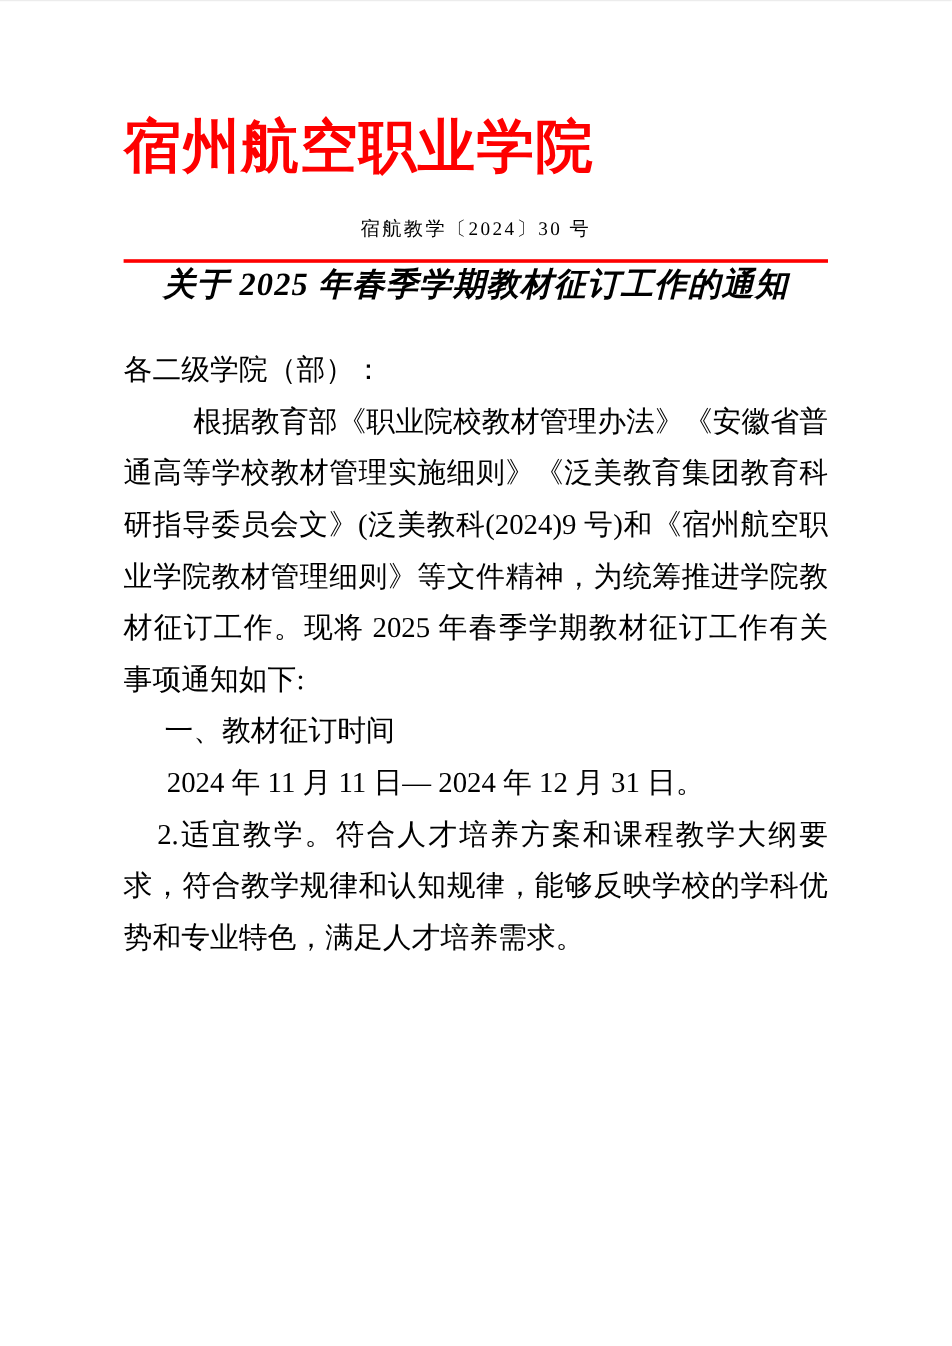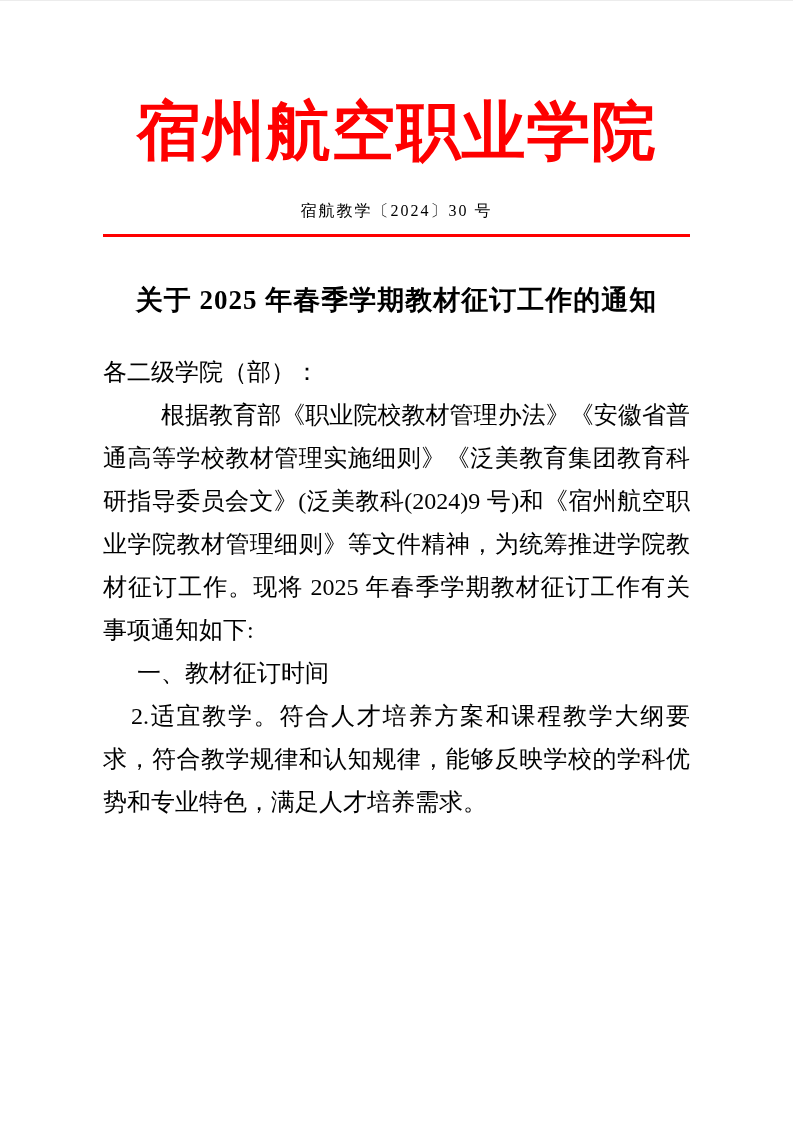--- a/index.html
+++ b/index.html
@@ -21,49 +21,49 @@
     overflow: hidden;
   }
   .page {
     width: 793px;
     height: 1122px;
     padding: 0 103px;
   }
   
   .org-name {
     padding-top: 94px;
-    text-align: center;
+    text-align: left;
     color: var(--brand-red);
-    font-size: 64px;
+    font-size: 48px;
     font-weight: bold;
     line-height: 1.15;
     letter-spacing: 1px;
     white-space: nowrap;
   }
   .doc-number {
     margin-top: 32px;
     text-align: center;
     font-size: 16px;
     letter-spacing: 2px;
     line-height: 1.3;
   }
   .red-divider {
     margin-top: 13px;
     height: 3px;
     background: var(--brand-red);
   }
   
   .notice-title {
-    margin-top: 45px;
     text-align: center;
     font-size: 27px;
     font-weight: bold;
     letter-spacing: 1px;
     line-height: 1.4;
     white-space: nowrap;
+    font-style: italic;
   }
   
   .body-text {
     margin-top: 31px;
     font-size: 24px;
     line-height: 43px;
   }
   .body-text p {
     text-align: justify;
     text-justify: inter-character;
@@ -88,19 +88,20 @@
   <h1 class="notice-title">关于 2025 年春季学期教材征订工作的通知</h1>
 
   <div class="body-text">
 
     <p class="salutation">各二级学院（部）：</p>
 
     <p class="para-intro">根据教育部《职业院校教材管理办法》《安徽省普通高等学校教材管理实施细则》《泛美教育集团教育科研指导委员会文》(泛美教科(2024)9 号)和《宿州航空职业学院教材管理细则》等文件精神，为统筹推进学院教材征订工作。现将 2025 年春季学期教材征订工作有关事项通知如下:</p>
 
     <p class="section-heading">一、教材征订时间</p>
 
+    <p class="para-date">2024 年 11 月 11 日— 2024 年 12 月 31 日。</p>
 
 
 
     <p class="para-numbered">2.适宜教学。符合人才培养方案和课程教学大纲要求，符合教学规律和认知规律，能够反映学校的学科优势和专业特色，满足人才培养需求。</p>
 
   </div>
 </div>
 
 </body></html>

